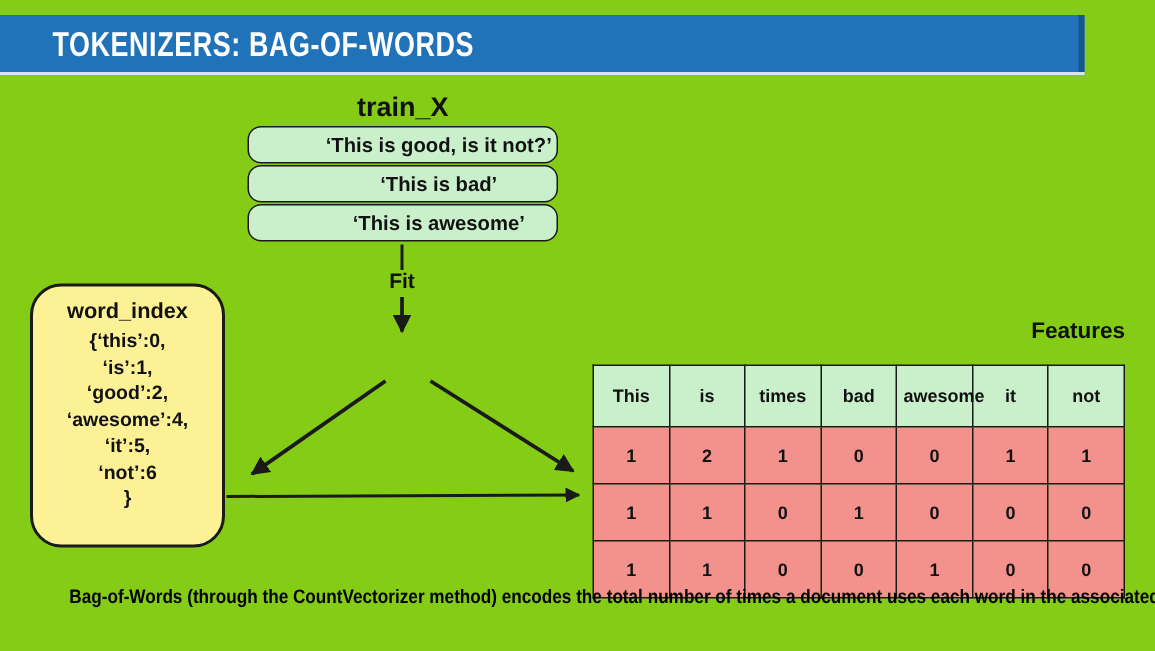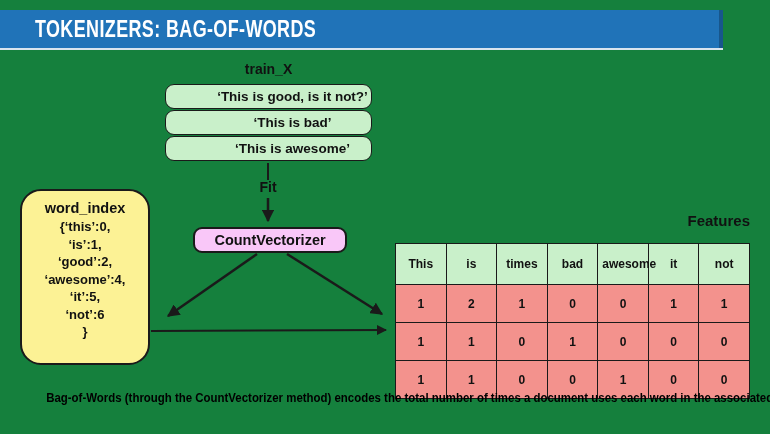--- a/index.html
+++ b/index.html
@@ -1,34 +1,34 @@
 <!DOCTYPE html>
 <html><head>
 <meta charset="utf-8">
 <style>
   html,body{margin:0;padding:0;background:#fff;}
   #stage{
-    position:relative;width:770px;height:434px;background:#15803d;
+    position:relative;width:770px;height:434px;background:#84cc16;
     font-family:"Liberation Sans","DejaVu Sans",sans-serif;overflow:hidden;
   }
   
   #header-bar{
     position:absolute;left:0;top:10px;width:719px;height:38px;
     background:#2073B8;border-right:4px solid #17568C;
     box-shadow:0 2px 0 #d9e4ee;
     display:flex;align-items:center;
   }
   #header-title{
     color:#ffffff;font-weight:700;font-size:23px;letter-spacing:.5px;
     transform:scaleX(.78);transform-origin:left center;margin-left:35px;white-space:nowrap;
   }
   
   #train-x-label{
     position:absolute;left:165px;top:61px;width:207px;text-align:center;
-    font-weight:700;font-size:14px;color:#111;
+    font-weight:700;font-size:18px;color:#111;
   }
   #train-docs{position:absolute;left:165px;top:84px;width:207px;display:flex;flex-direction:column;gap:1px;}
   .doc-box{
     box-sizing:border-box;height:25px;background:#C9F0CA;border:1.8px solid #1a1a1a;border-radius:9px;
     display:flex;align-items:center;justify-content:center;
     font-weight:700;font-size:13.5px;color:#111;padding-left:48px;
   }
   
   #fit-label{
     position:absolute;left:238px;top:179px;width:60px;text-align:center;
@@ -84,21 +84,20 @@
 
   <div id="train-x-label">train_X</div>
   <div id="train-docs">
       <div class="doc-box">‘This is good, is it not?’</div>
       <div class="doc-box">‘This is bad’</div>
       <div class="doc-box">‘This is awesome’</div>
     </div>
 
   <div id="fit-label">Fit</div>
 
-  <div id="vectorizer-box">CountVectorizer</div>
 
   <div id="word-index-box">
     <div id="word-index-title">word_index</div>
     <div id="word-index-entries">
         <div>{‘this’:0,</div>
         <div>‘is’:1,</div>
         <div>‘good’:2,</div>
         <div>‘awesome’:4,</div>
         <div>‘it’:5,</div>
         <div>‘not’:6</div>

